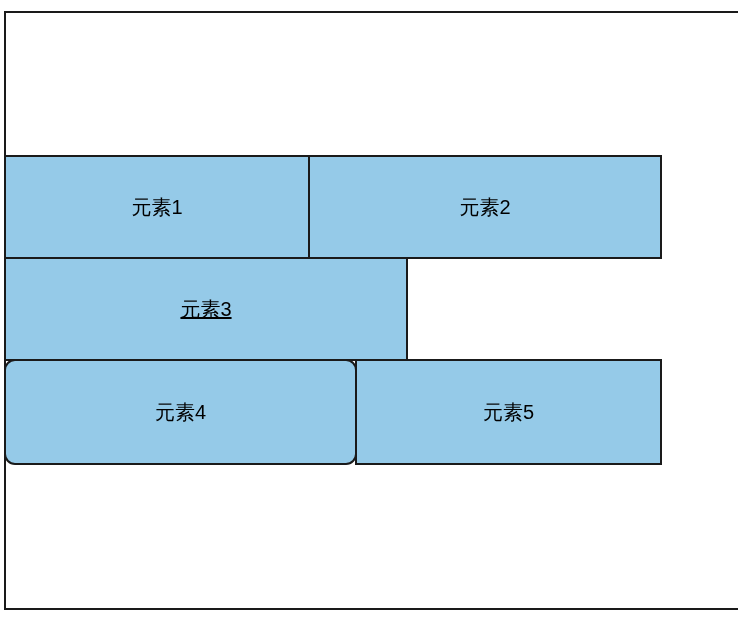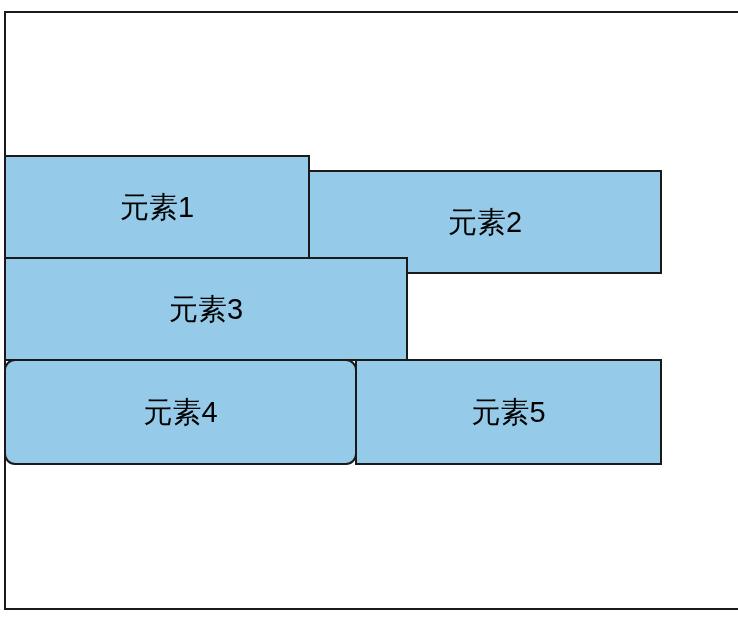--- a/index.html
+++ b/index.html
@@ -32,28 +32,28 @@
     background: transparent;
   }
   .box {
     position: absolute;
     background: var(--box-fill);
     border: 2px solid var(--border-color);
     display: flex;
     align-items: center;
     justify-content: center;
     color: #000000;
-    font-size: 29px;
+    font-size: 20px;
     line-height: 1;
   }
   
   .b1 { left: 4px;   top: 155px; width: 306px; height: 104px; }
-  .b2 { left: 308px; top: 155px; width: 354px; height: 104px; margin-top: 15px; }
+  .b2 { left: 308px; top: 155px; width: 354px; height: 104px; }
   
-  .b3 { left: 4px;   top: 257px; width: 404px; height: 104px; }
+  .b3 { left: 4px;   top: 257px; width: 404px; height: 104px; text-decoration: underline; }
   
   .b4 { left: 4px;   top: 359px; width: 353px; height: 106px; border-radius: 11px; }
   .b5 { left: 355px; top: 359px; width: 307px; height: 106px; }
   .box span { pointer-events: none; }
 </style>
 </head>
 <body>
 
 <div class="stage">
   <div class="frame"></div>

